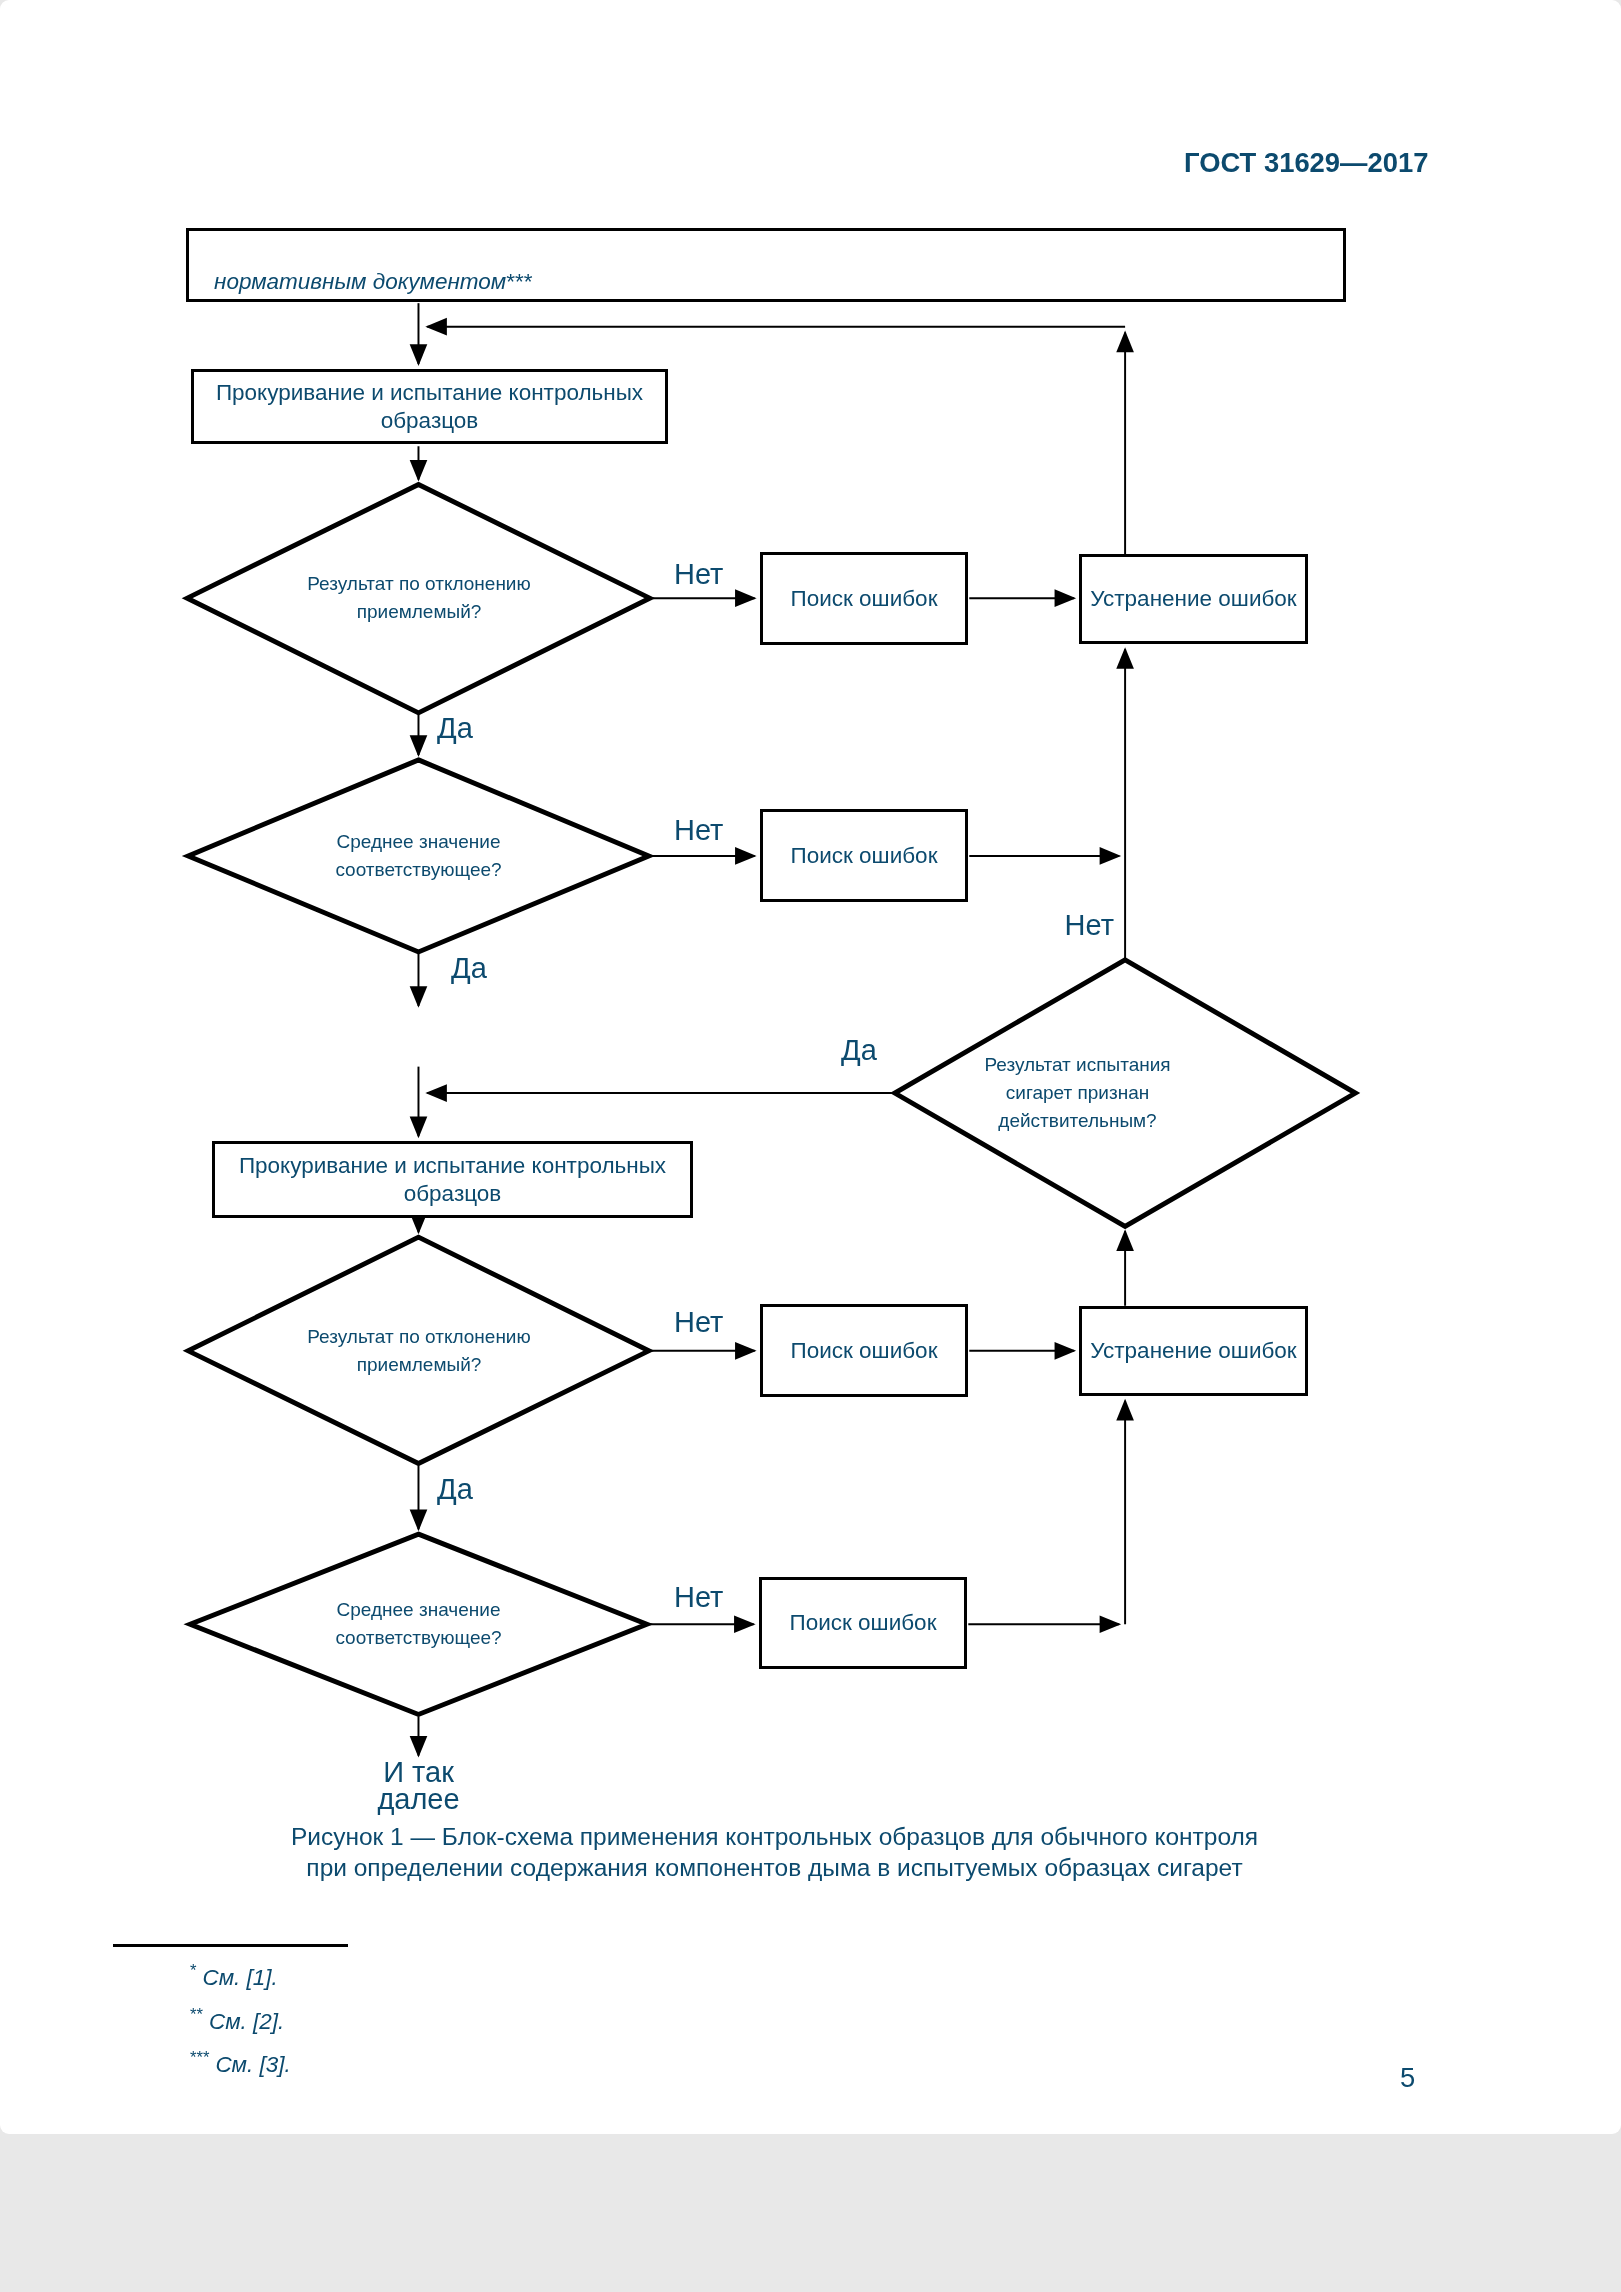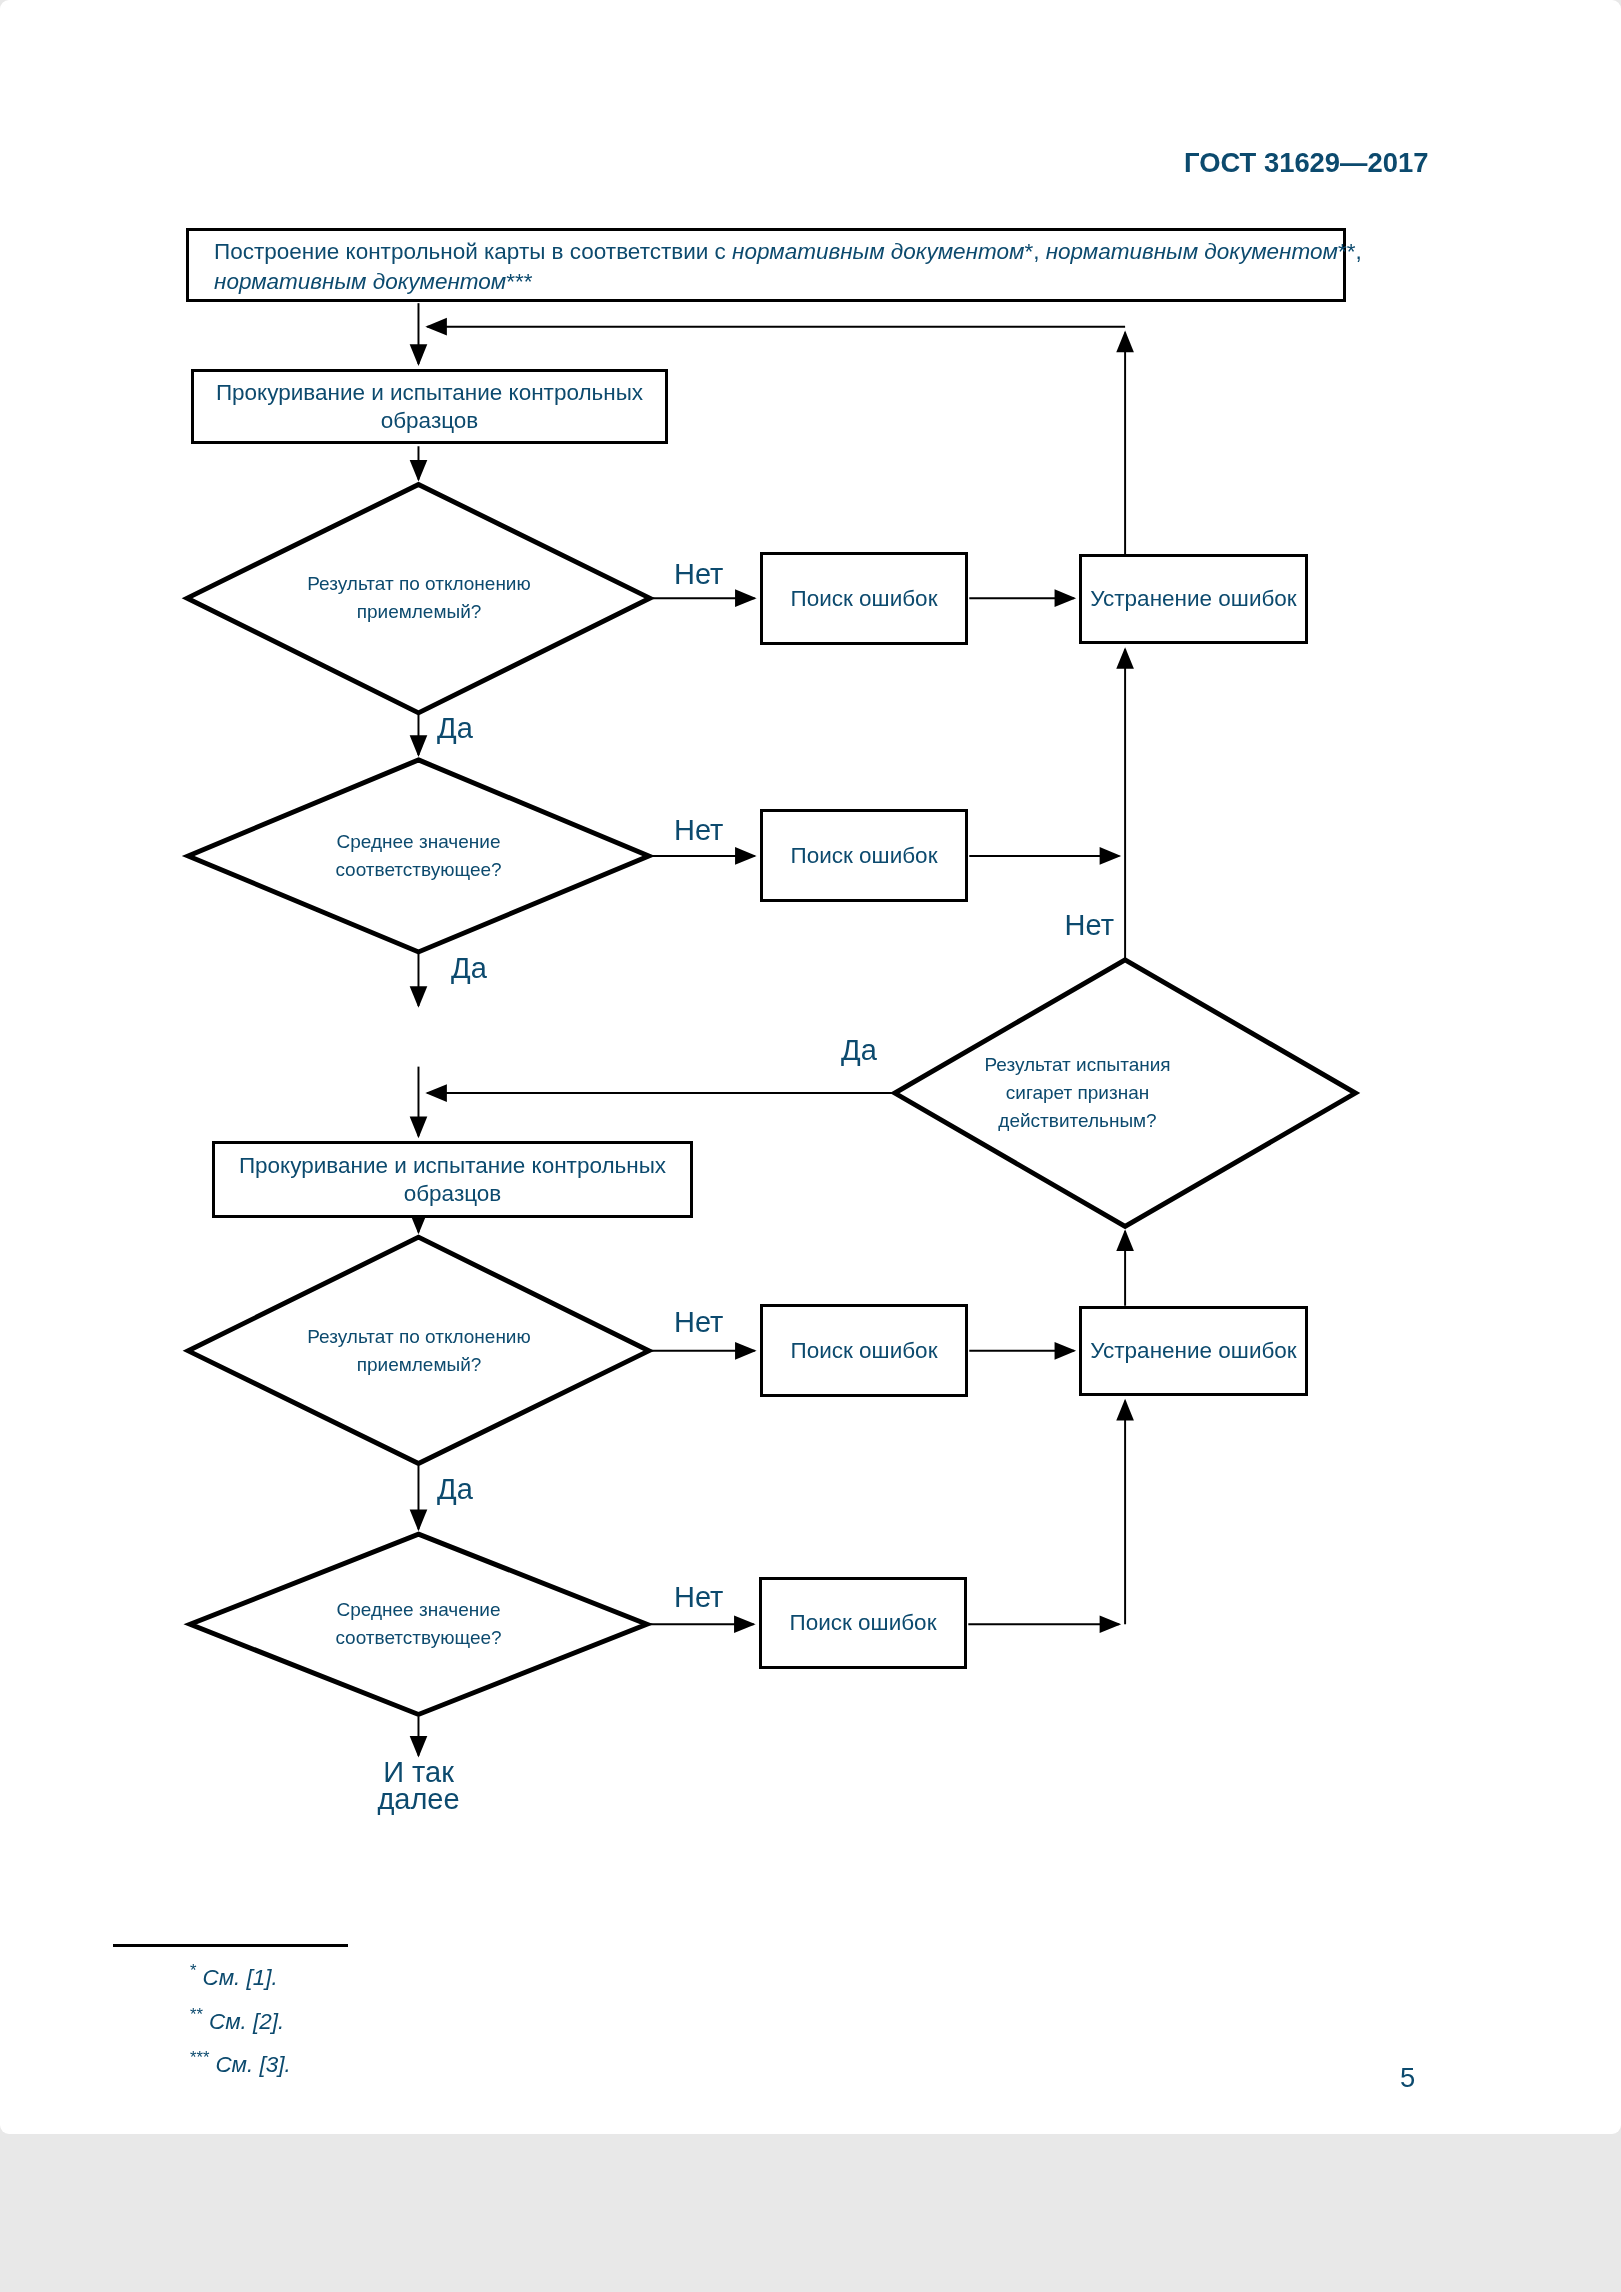--- a/index.html
+++ b/index.html
@@ -72,23 +72,20 @@
     <line x1="1148" y1="1657" x2="1148" y2="1429" stroke="#000" stroke-width="2" marker-end="url(#ah)"></line>
 
     <polygon points="427,494 663,610 427,727 191,610" fill="#fff" stroke="#000" stroke-width="5"></polygon>
     <polygon points="427,775 662,873 427,971 192,873" fill="#fff" stroke="#000" stroke-width="5"></polygon>
     <polygon points="1148,979 1383,1115 1148,1251 913,1115" fill="#fff" stroke="#000" stroke-width="5"></polygon>
     <polygon points="427,1262 662,1378 427,1493 192,1378" fill="#fff" stroke="#000" stroke-width="5"></polygon>
     <polygon points="427,1565 660,1657 427,1749 194,1657" fill="#fff" stroke="#000" stroke-width="5"></polygon>
   </svg>
 
   <div class="box" style="left:186px;top:228px;width:1160px;height:74px;"></div>
-  <div class="topboxtext" style="left:214px;top:237px;">
-    <span>Построение контрольной карты в соответствии с </span><span class="it">нормативным документом</span><span>*, </span><span class="it">нормативным документом</span><span>**,</span>
-  </div>
   <div class="topboxtext" style="left:214px;top:267px;">
     <span class="it">нормативным документом</span><span>***</span>
   </div>
 
   <div class="box" style="left:191px;top:369px;width:477px;height:75px;padding:0 17.6px;">Прокуривание и испытание контрольных образцов</div>
   <div class="box" style="left:760px;top:552px;width:208px;height:93px;">Поиск ошибок</div>
   <div class="box" style="left:1079px;top:554px;width:229px;height:90px;">Устранение ошибок</div>
   <div class="box" style="left:760px;top:809px;width:208px;height:93px;">Поиск ошибок</div>
   <div class="box" style="left:212px;top:1141px;width:481px;height:77px;padding:0 17.6px;">Прокуривание и испытание контрольных образцов</div>
   <div class="box" style="left:760px;top:1304px;width:208px;height:93px;">Поиск ошибок</div>
@@ -105,20 +102,24 @@
   <div class="lbl" style="left:437px;top:715px;">Да</div>
   <div class="lbl" style="left:674px;top:817px;">Нет</div>
   <div class="lbl" style="left:451px;top:955px;">Да</div>
   <div class="lbl" style="left:1045px;top:912px;width:69px;text-align:right;">Нет</div>
   <div class="lbl" style="left:841px;top:1037px;">Да</div>
   <div class="lbl" style="left:674px;top:1309px;">Нет</div>
   <div class="lbl" style="left:437px;top:1476px;">Да</div>
   <div class="lbl" style="left:674px;top:1584px;">Нет</div>
   <div class="lbl" style="left:340px;top:1759px;width:157px;text-align:center;">И так далее</div>
 
+  <div class="caption" style="left:160px;top:1821px;width:1229px;">
+    <div>Рисунок 1 — Блок-схема применения контрольных образцов для обычного контроля</div>
+    <div>при определении содержания компонентов дыма в испытуемых образцах сигарет</div>
+  </div>
 
   <div class="hrule" style="left:113px;top:1944px;width:235px;height:2.9px;"></div>
   <div class="abs" style="left:190px;top:1952px;z-index:3;">
     <div class="footnote-row"><span class="mark">*</span><span class="ftext">См. [1].</span></div>
     <div class="footnote-row"><span class="mark">**</span><span class="ftext">См. [2].</span></div>
     <div class="footnote-row"><span class="mark">***</span><span class="ftext">См. [3].</span></div>
   </div>
 
   <div class="pagenum" style="left:1400px;top:2062px;">5</div>
 

